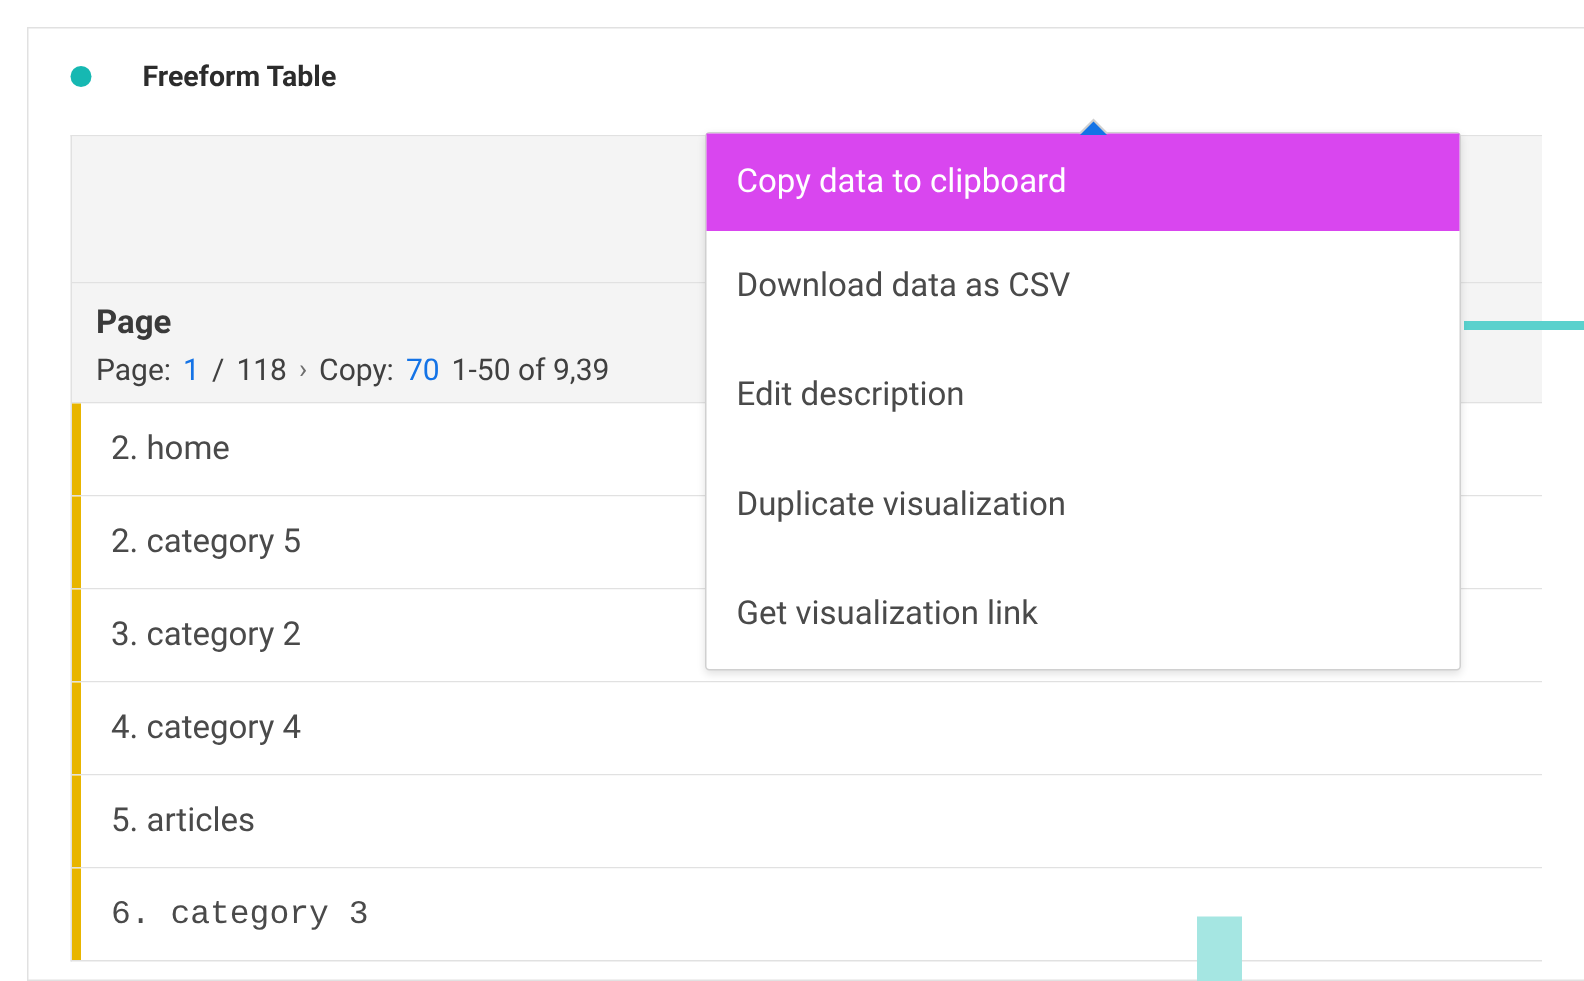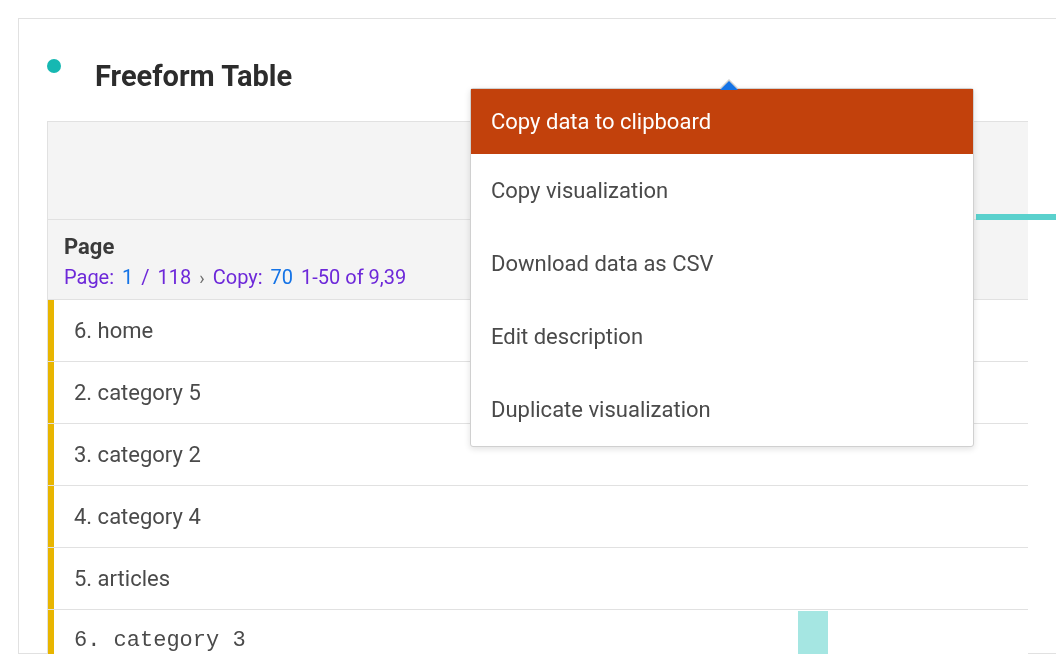--- a/index.html
+++ b/index.html
@@ -2,44 +2,44 @@
 <html><head>
 <meta charset="utf-8">
 <style>
 * { box-sizing: border-box; margin: 0; padding: 0; }
 body { font-family: -apple-system, BlinkMacSystemFont, "Segoe UI", Roboto, Helvetica, Arial, sans-serif; background: #fff; color: #2c2c2c; width: 1056px; height: 654px; overflow: hidden; position: relative; }
 
 .panel { position: absolute; top: 18px; left: 18px; right: 0; bottom: 0; border: 1px solid #e1e1e1; border-right: none; }
 
 .header { display: flex; align-items: center; padding: 20px 28px 28px 28px; }
 .dot { width: 14px; height: 14px; border-radius: 50%; background: #16b8b2; margin-right: 34px; }
-.title { font-size: 29px; font-weight: 700; color: #2c2c2c; margin-top: 20px; }
+.title { font-size: 19px; font-weight: 700; color: #2c2c2c; }
 
 .table-area { margin: 0 28px; border: 1px solid #e1e1e1; border-right: none; }
 .table-header-spacer { height: 98px; background: #f4f4f4; border-bottom: 1px solid #e1e1e1; }
 
 .dim-header { background: #f4f4f4; padding: 14px 16px 10px 16px; border-bottom: 1px solid #e1e1e1; }
 .dim-title { font-size: 22px; font-weight: 700; color: #3a3a3a; margin-bottom: 6px; }
 .pager { font-size: 20px; color: #4a4a4a; display: flex; align-items: center; gap: 8px; flex-wrap: nowrap; }
-.pager .lbl { color: #6d28d9; }
+.pager .lbl { color: #404040; }
 .pager .link { color: #1473e6; }
 .chev { color: #6e6e6e; font-size: 18px; }
 
 .rows .row { position: relative; border-bottom: 1px solid #e1e1e1; padding: 18px 16px 18px 26px; font-size: 22px; color: #4a4a4a; background: #fff; }
 .rows .row .bar { position: absolute; left: 0; top: 0; bottom: 0; width: 6px; background: #e8b500; }
 .rows .row:last-child { border-bottom: none; font-family: Liberation Mono, monospace; }
 
 .accent-strip { position: absolute; top: 214px; right: 0; width: 80px; height: 6px; background: #5ad1cd; }
 .accent-bar { position: absolute; left: 798px; top: 611px; width: 30px; height: 43px; background: #a5e6e2; }
 
 .context-menu { position: absolute; top: 88px; left: 470px; width: 504px; background: #fff; border: 1px solid #d0d0d0; border-radius: 3px; box-shadow: 0 2px 6px rgba(0,0,0,0.12); z-index: 10; }
 .context-menu::before { content: ""; position: absolute; top: -10px; left: 248px; width: 0; height: 0; border-left: 10px solid transparent; border-right: 10px solid transparent; border-bottom: 10px solid #d0d0d0; }
 .context-menu::after { content: ""; position: absolute; top: -8px; left: 249px; width: 0; height: 0; border-left: 9px solid transparent; border-right: 9px solid transparent; border-bottom: 9px solid #1473e6; }
 .menu-item { padding: 24px 20px; font-size: 22px; color: #4a4a4a; cursor: pointer; display: flex; align-items: center; gap: 10px; }
-.menu-item.highlight { background: #c2410c; color: #fff; padding: 20px 20px; }
+.menu-item.highlight { background: #d946ef; color: #fff; padding: 20px 20px; }
 .help { display: inline-flex; align-items: center; justify-content: center; width: 20px; height: 20px; border-radius: 50%; background: #4a4a4a; color: #fff; font-size: 14px; font-weight: 700; }
 </style>
 </head>
 <body>
 
 <div class="panel">
   <div class="header">
     <span class="dot"></span>
     <span class="title">Freeform Table</span>
   </div>
@@ -55,42 +55,42 @@
         <span class="lbl">/</span>
         <span class="lbl">118</span>
         <span class="chev">›</span>
         <span class="lbl">Copy:</span>
         <span class="link">70</span>
         <span class="lbl">1-50 of 9,39</span>
       </div>
     </div>
 
     <div class="rows">
-      <div class="row"><span class="bar"></span><span>6. home</span></div>
+      <div class="row"><span class="bar"></span><span>2. home</span></div>
       <div class="row"><span class="bar"></span><span>2. category 5</span></div>
       <div class="row"><span class="bar"></span><span>3. category 2</span></div>
       <div class="row"><span class="bar"></span><span>4. category 4</span></div>
       <div class="row"><span class="bar"></span><span>5. articles</span></div>
       <div class="row"><span class="bar"></span><span>6. category 3</span></div>
     </div>
   </div>
 </div>
 
 <div class="accent-strip"></div>
 <div class="accent-bar"></div>
 
 <div class="context-menu">
   <div class="menu-item highlight">
       <span>Copy data to clipboard</span>
     </div>
   <div class="menu-item">
-      <span>Copy visualization</span>
-    </div>
-  <div class="menu-item">
       <span>Download data as CSV</span>
     </div>
   <div class="menu-item">
       <span>Edit description</span>
     </div>
   <div class="menu-item">
       <span>Duplicate visualization</span>
     </div>
+  <div class="menu-item">
+      <span>Get visualization link</span>
+    </div>
 </div>
 
 </body></html>

